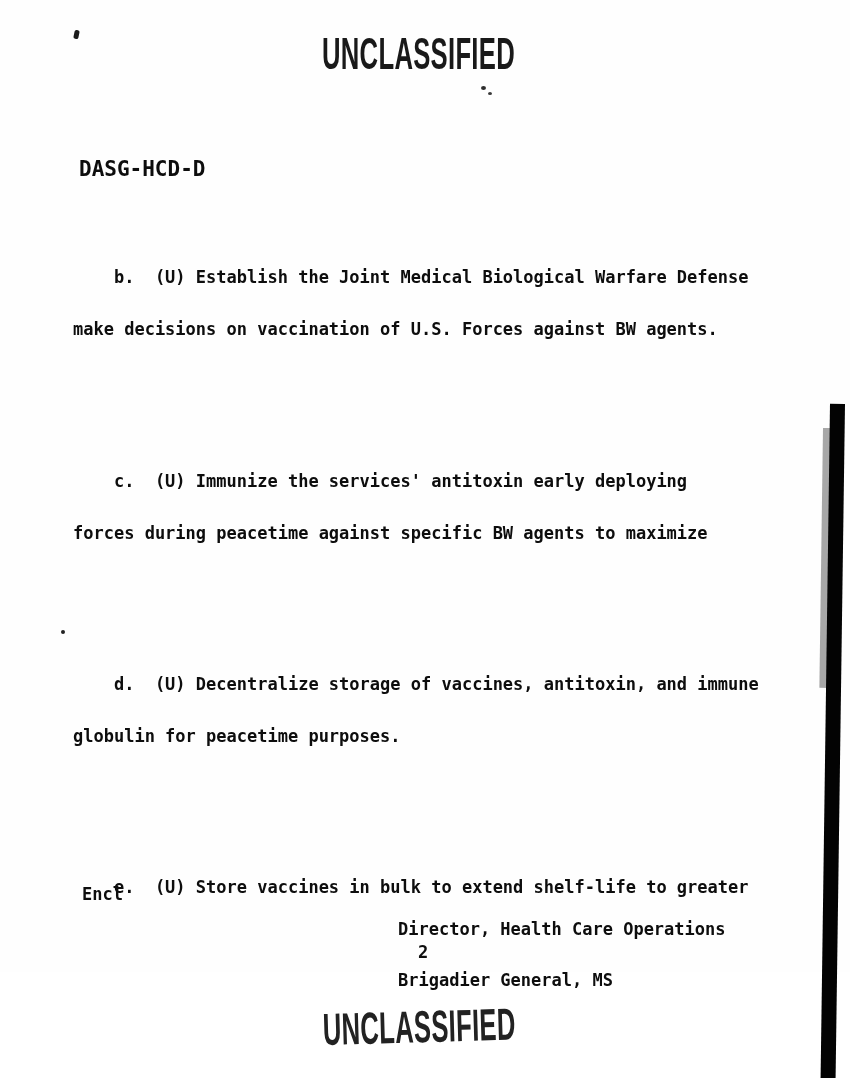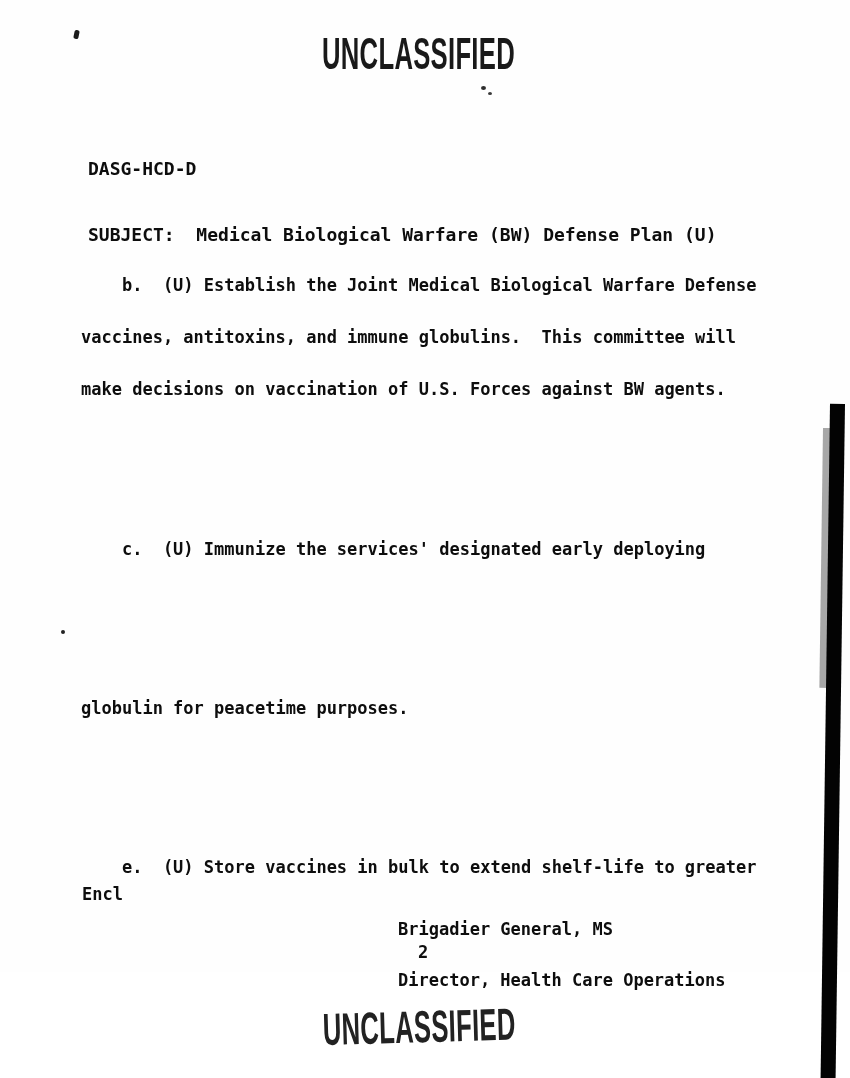--- a/index.html
+++ b/index.html
@@ -8,25 +8,25 @@
         font-family:"DejaVu Sans Mono",monospace;font-weight:bold;color:#0d0d0d;}
 
   
   .stamp{position:absolute;left:322px;font-family:"Liberation Sans",sans-serif;
          font-weight:700;font-size:45px;color:#191919;white-space:nowrap;
          transform-origin:left top;letter-spacing:0.5px;}
   .stamp-top{top:28px;transform:scaleX(0.57);}
   .stamp-bottom{top:1004px;transform:rotate(-1.6deg) scaleX(0.57);color:#222;}
 
   
-  .hdr{position:absolute;left:88px;top:114px;font-size:18px;line-height:22px;white-space:pre;}
+  .hdr{position:absolute;left:79px;top:114px;font-size:21px;line-height:22px;white-space:pre;}
 
   
   .doc{position:absolute;left:73px;top:183px;font-size:17px;line-height:17.3px;white-space:pre;}
-  .para{margin:8px;}
+  .para{margin:0;}
   .para + .para{margin-top:13px;}
 
   
   .sig{position:absolute;left:73px;top:886px;font-size:17px;line-height:17.3px;white-space:pre;}
   .sig .encl{position:absolute;left:9px;top:0;}
   .sig .sigcol{position:absolute;left:325px;top:0;width:400px;}
   .pagenum{position:absolute;left:418px;top:942px;font-size:17px;}
 
   
   .scan-bar{position:absolute;left:830px;top:404px;width:15px;height:676px;background:#030303;
@@ -46,36 +46,36 @@
 
   <div class="stamp stamp-top">UNCLASSIFIED</div>
 
   <div class="speck speck-a"></div>
   <div class="speck speck-b"></div>
   <div class="speck speck-c"></div>
   <div class="speck speck-d"></div>
 
   <div class="hdr">
     <div>DASG-HCD-D</div>
-    <div>SUBJECT:  Medical Biological Warfare (BW) Defense Plan (U)</div>
   </div>
 
   <div class="doc">
 
     <div class="para">
       <div>    b.  (U) Establish the Joint Medical Biological Warfare Defense</div>
-      <div>vaccines, antitoxins, and immune globulins.  This committee will</div>
       <div>make decisions on vaccination of U.S. Forces against BW agents.</div>
     </div>
 
     <div class="para">
-      <div>    c.  (U) Immunize the services' designated early deploying</div>
+      <div>    c.  (U) Immunize the services' antitoxin early deploying</div>
+      <div>forces during peacetime against specific BW agents to maximize</div>
     </div>
 
     <div class="para">
+      <div>    d.  (U) Decentralize storage of vaccines, antitoxin, and immune</div>
       <div>globulin for peacetime purposes.</div>
     </div>
 
     <div class="para">
       <div>    e.  (U) Store vaccines in bulk to extend shelf-life to greater</div>
       
       
     </div>
 
     
@@ -88,22 +88,22 @@
 
     
 
     
 
   </div>
 
   <div class="sig">
     <span class="encl">Encl</span>
     <div class="sigcol">
+      <div>Director, Health Care Operations</div>
       <div>Brigadier General, MS</div>
-      <div>Director, Health Care Operations</div>
     </div>
   </div>
 
   <div class="pagenum">2</div>
 
   <div class="stamp stamp-bottom">UNCLASSIFIED</div>
 
   <div class="scan-fringe"></div>
   <div class="scan-bar"></div>
 

